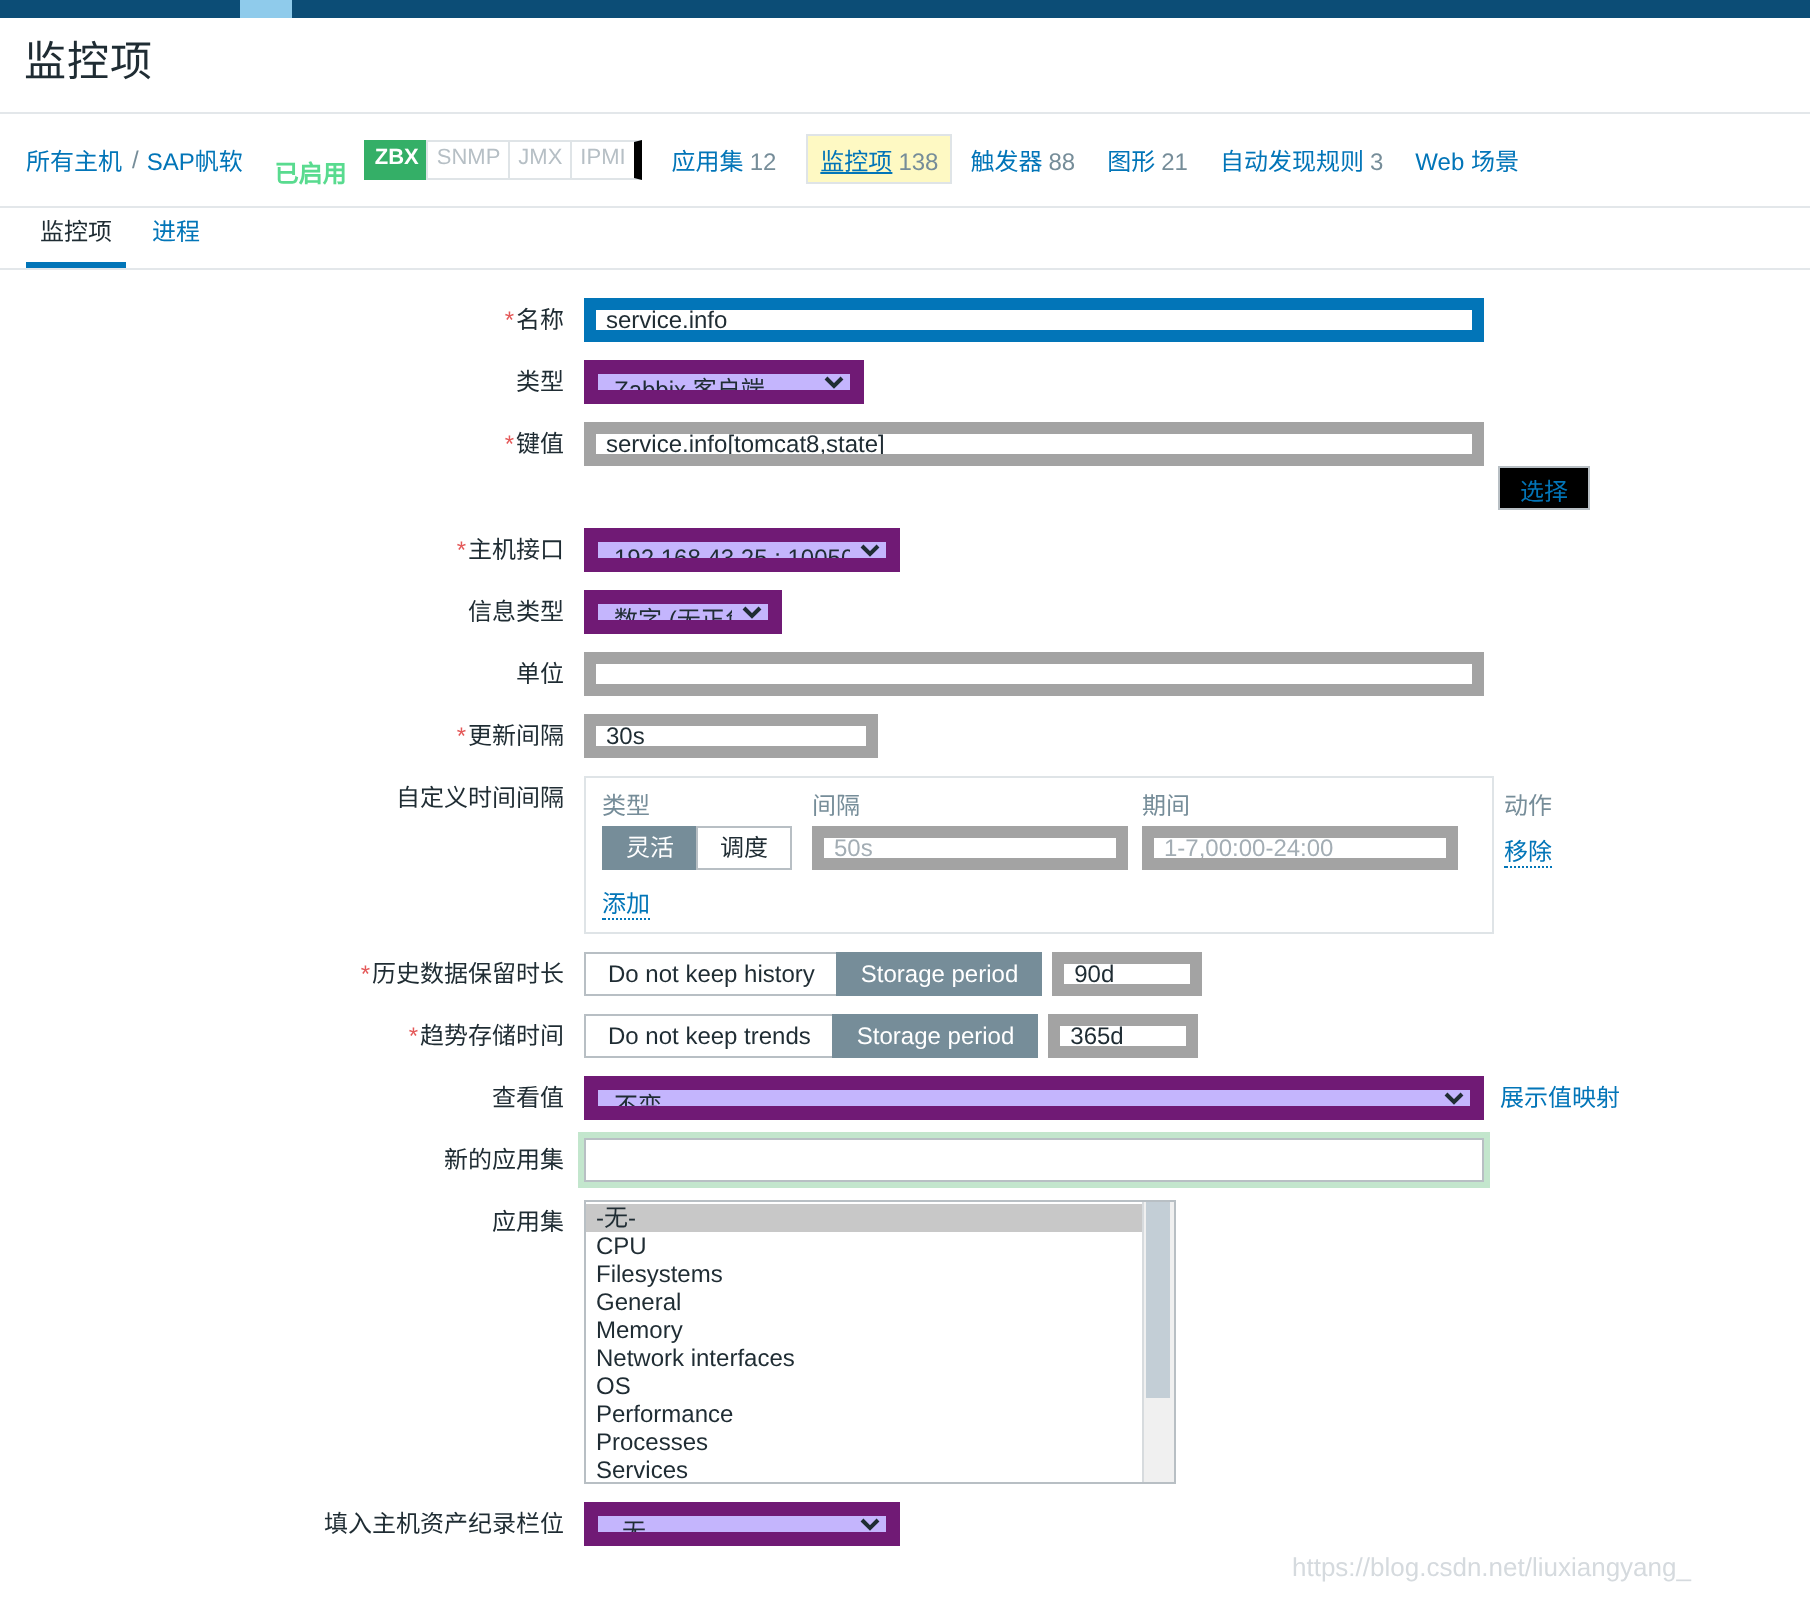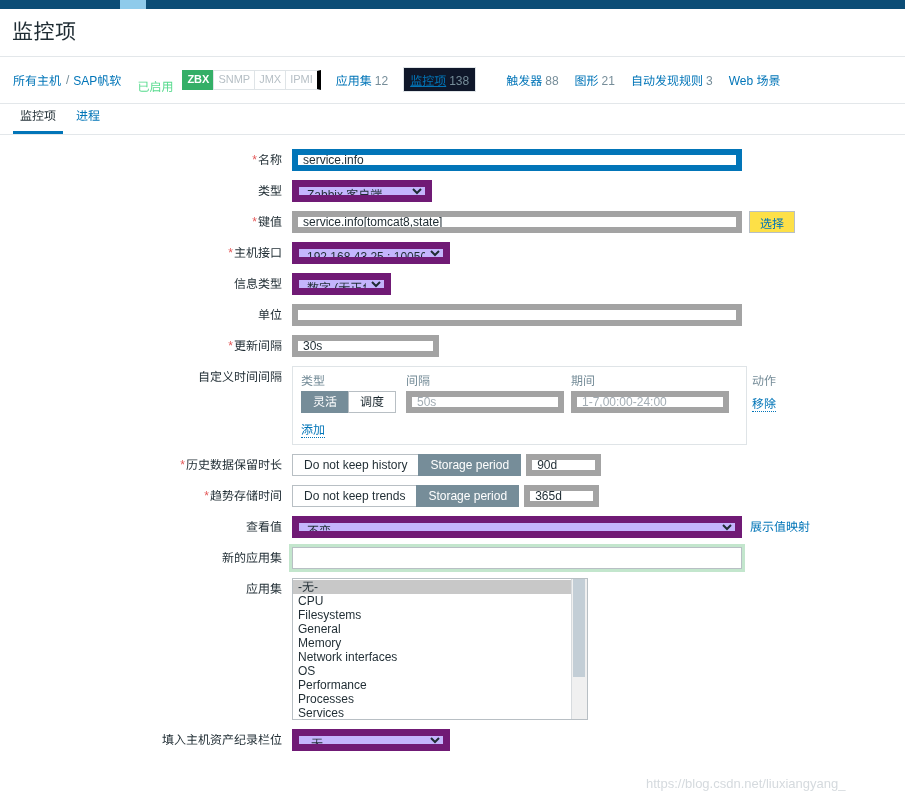--- a/index.html
+++ b/index.html
@@ -64,20 +64,21 @@
   }
   .crumb-sep {
     color: #768d99;
     margin: 0 4px 0 1px;
     font-size: 12px;
   }
   .crumb-enabled {
     color: #59db8f;
     font-size: 12px;
     margin: 12px 9px 0 12px;
+    font-weight: bold;
   }
   .proto-group {
     display: flex;
     margin-right: 14px;
   }
   .proto {
     font-size: 11px;
     line-height: 15px;
     padding: 1px 4px 2px 4px;
     border: 1px solid #dfe4e7;
@@ -99,23 +100,23 @@
     margin-right: 14px;
     text-decoration: none;
     padding: 2px 1px;
   }
   .crumb-tab .cnt {
     color: #768d99;
     margin-left: 3px;
   }
   .crumb-tab.selected {
     border: 1px solid #dfe4e7;
-    background: #0f172a;
+    background: #fef9c3;
     padding: 3px 6px;
-    margin-right: 29px;
+    margin-right: 8px;
   }
   .crumb-tab.selected .lbl { text-decoration: underline; }
 
   
   .objtabs {
     display: flex;
     align-items: flex-end;
     border-bottom: 1px solid #e3e7ea;
     padding-left: 13px;
     height: 30px;
@@ -187,26 +188,27 @@
     font-size: 12px;
     color: #1f2c33;
     padding: 0 2px 0 4px;
     outline: none;
   }
 
   .btn {
     height: 22px;
     box-sizing: border-box;
     border: 1px solid #b8bfc4;
-    background: #fde047;
+    background: #000000;
     color: #0275b8;
     font-size: 12px;
     font-family: "Liberation Sans", sans-serif;
     padding: 0 10px;
     cursor: pointer;
+    margin-top: 22px;
   }
 
   
   .seg { display: flex; }
   .seg span {
     height: 22px;
     line-height: 21px;
     box-sizing: border-box;
     border: 1px solid #b8bfc4;
     border-right: none;

